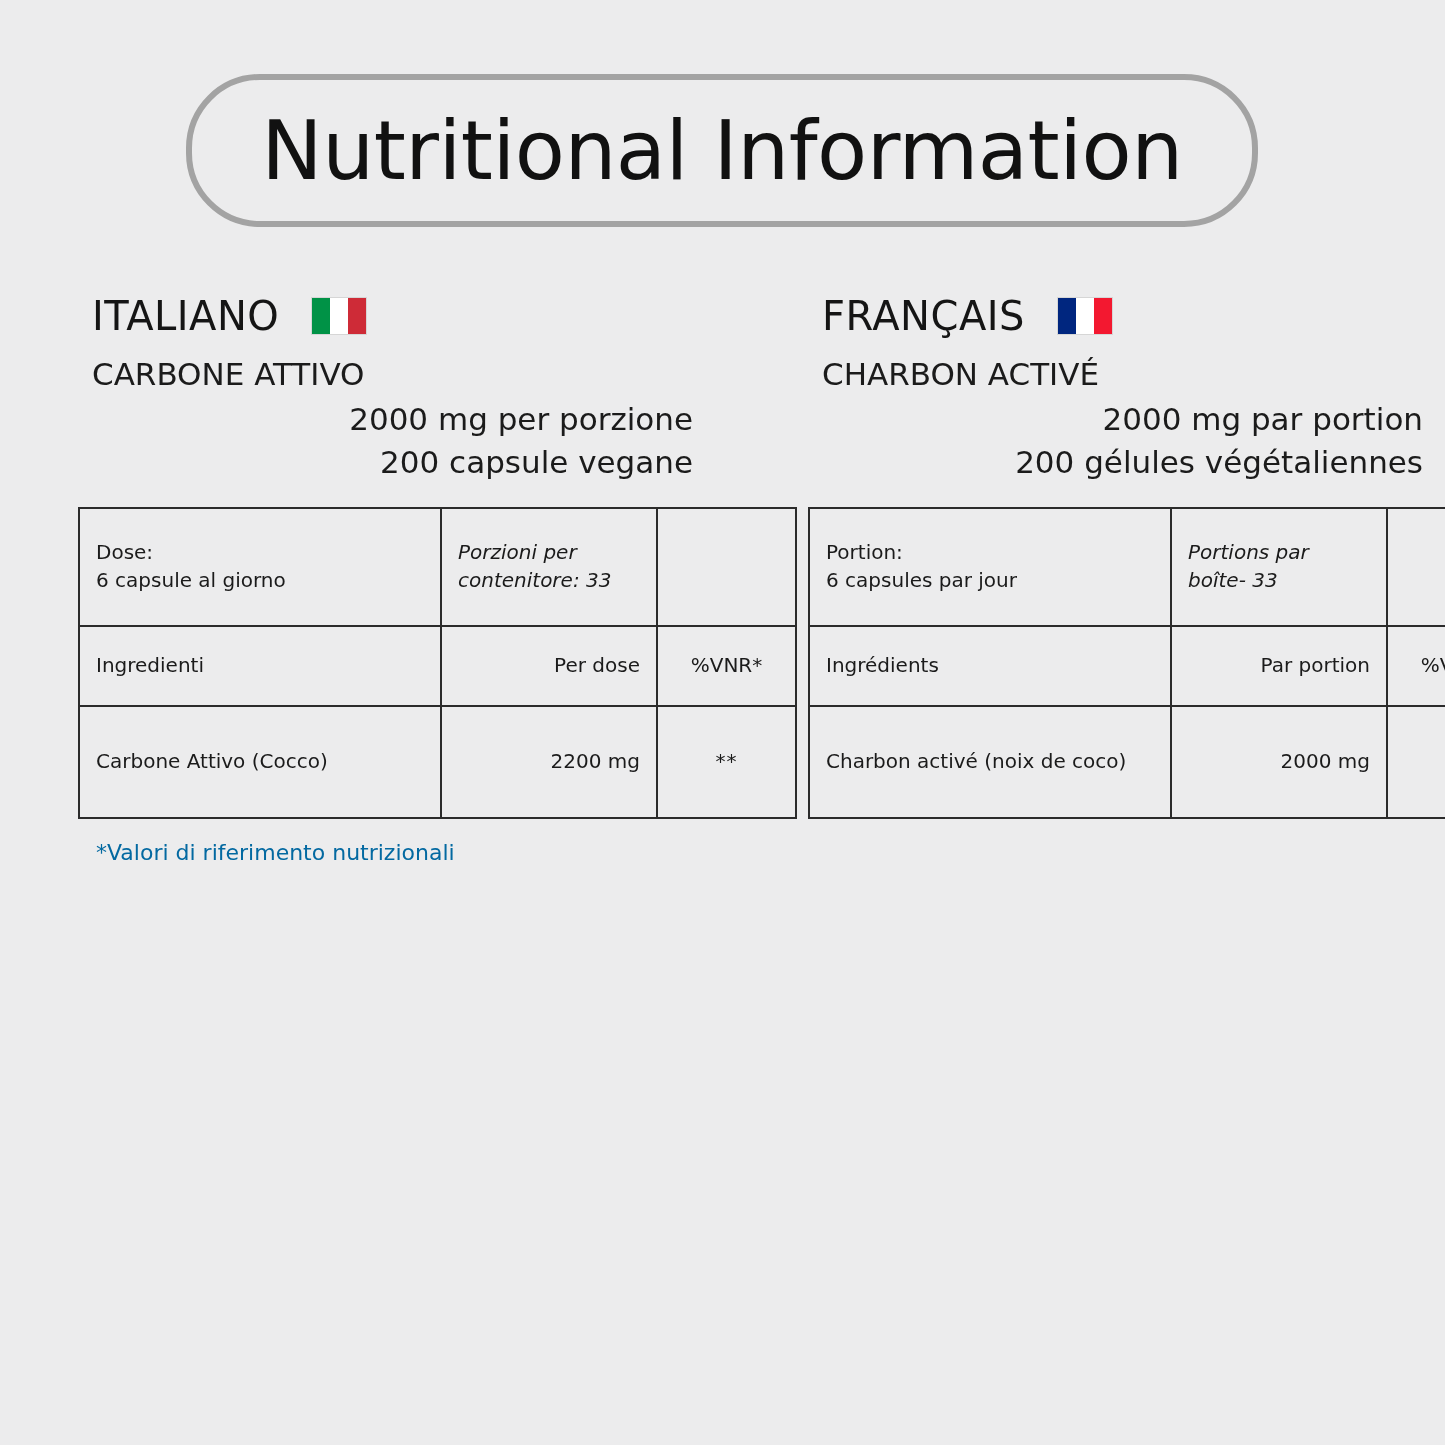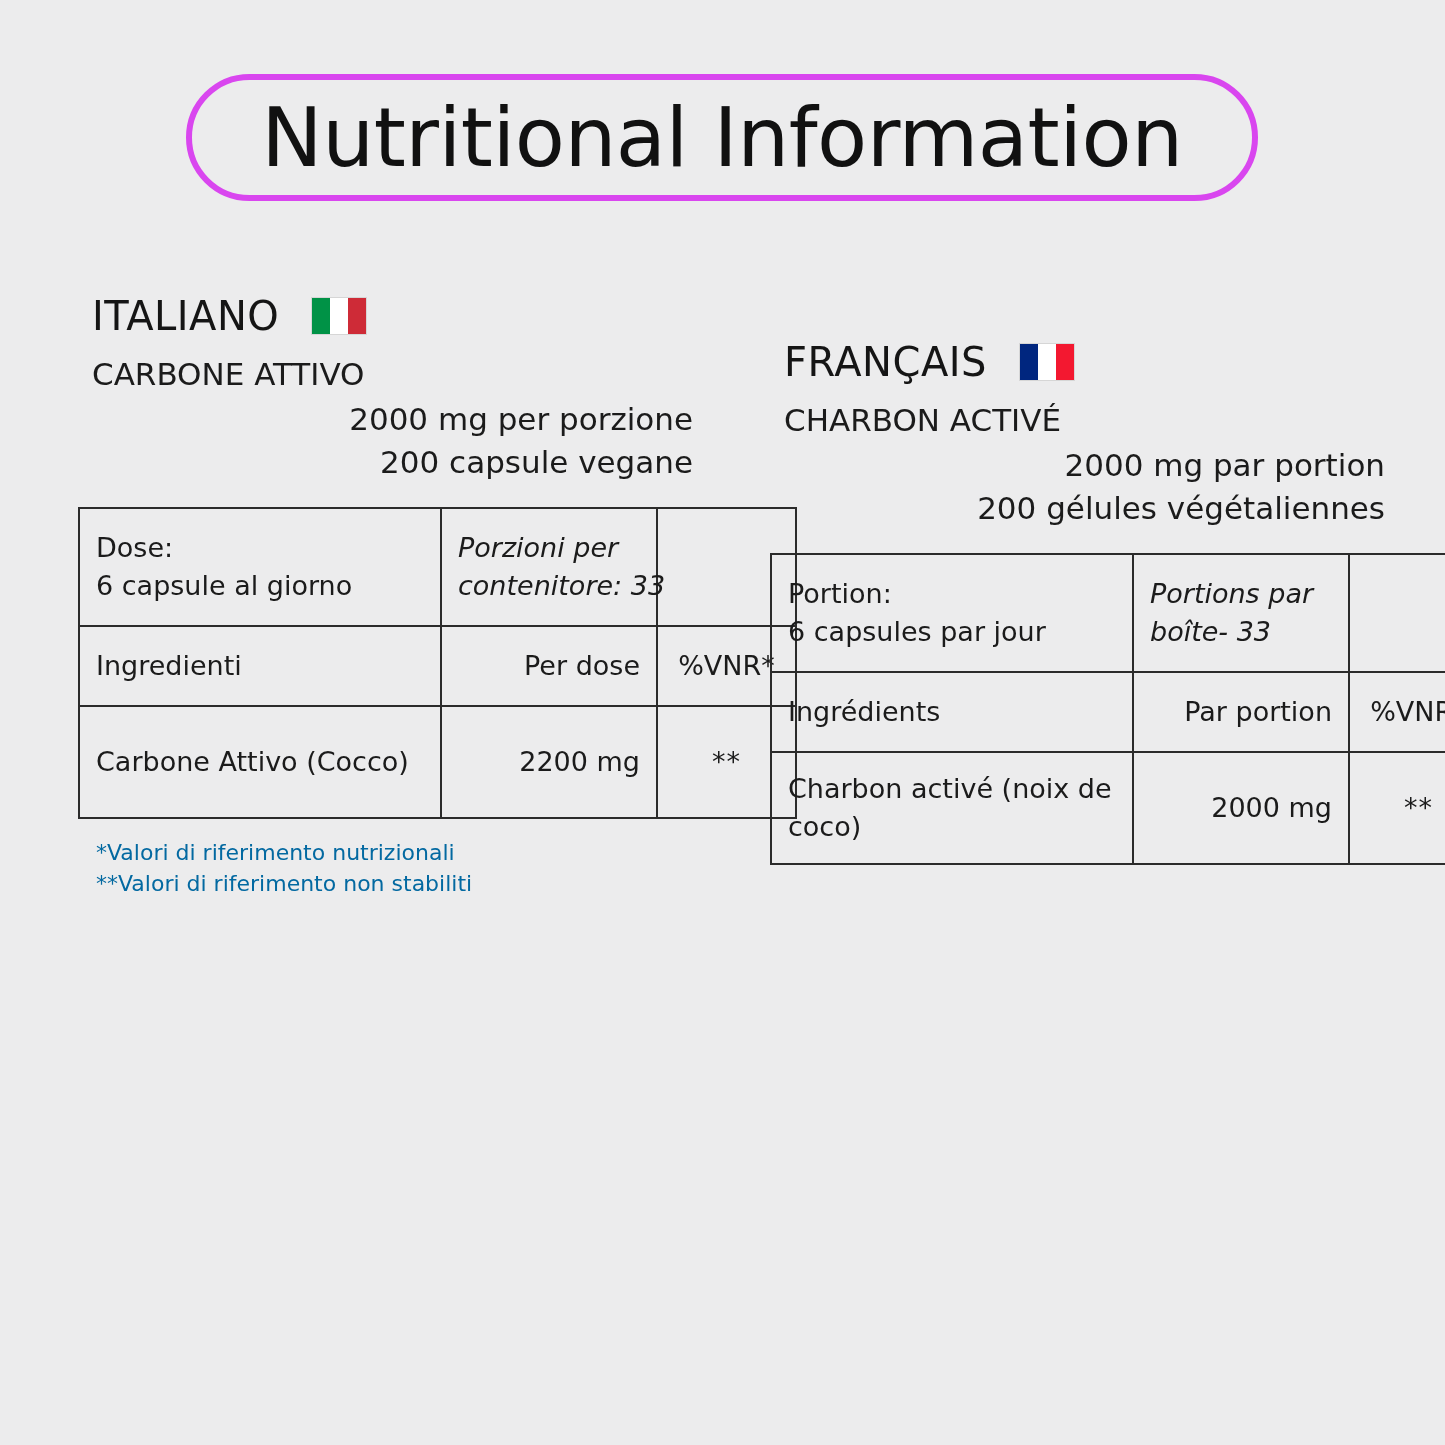--- a/index.html
+++ b/index.html
@@ -15,22 +15,22 @@
     position: relative;
     overflow: hidden;
   }
 
   
   .title-wrap {
     position: absolute;
     left: 186px;
     top: 74px;
     width: 1072px;
-    height: 127px;
-    border: 6px solid #d946ef;
+    height: 153px;
+    border: 6px solid #a3a3a3;
     border-radius: 74px;
     box-sizing: border-box;
     display: flex;
     align-items: center;
     justify-content: center;
     background: transparent;
   }
   .title-text {
     font-size: 82px;
     font-weight: 400;
@@ -40,21 +40,21 @@
     white-space: nowrap;
   }
 
   
   .col {
     position: absolute;
     top: 296px;
     width: 615px;
   }
   .col-left  { left: 78px; }
-  .col-right { left: 770px; margin-top: 46px; }
+  .col-right { left: 808px; }
 
   .lang-head {
     display: flex;
     align-items: center;
     gap: 32px;
     margin: 0 0 18px 14px;
     text-align: center;
   }
   .lang-name {
     font-size: 40px;
@@ -94,21 +94,21 @@
   
   table.nutri {
     border-collapse: collapse;
     width: 615px;
     table-layout: fixed;
     background: transparent;
   }
   table.nutri td {
     border: 2px solid #2b2b2b;
     padding: 14px 16px;
-    font-size: 27px;
+    font-size: 20px;
     line-height: 1.38;
     vertical-align: middle;
     color: #1b1b1b;
   }
   
   table.nutri tr:first-child td:first-child { border-top-left-radius: 14px; }
   table.nutri tr:first-child td:last-child  { border-top-right-radius: 14px; }
   table.nutri tr:last-child  td:first-child { border-bottom-left-radius: 14px; }
   table.nutri tr:last-child  td:last-child  { border-bottom-right-radius: 14px; }
 
@@ -175,21 +175,20 @@
     <tr class="row-item">
       <td class="c1">Carbone Attivo (Cocco)</td>
       <td class="c2">2200 mg</td>
       <td class="c3 stars">**</td>
     </tr>
   </tbody>
     </table>
 
   <div class="footnotes">
     <div class="footnote">*Valori di riferimento nutrizionali</div>
-    <div class="footnote">**Valori di riferimento non stabiliti</div>
   </div>
 </div>
 
 <div class="col col-right">
 
   <div class="lang-head">
     <div class="lang-name">FRANÇAIS</div>
     <span class="flag flag-fr"></span>
   </div>
 

